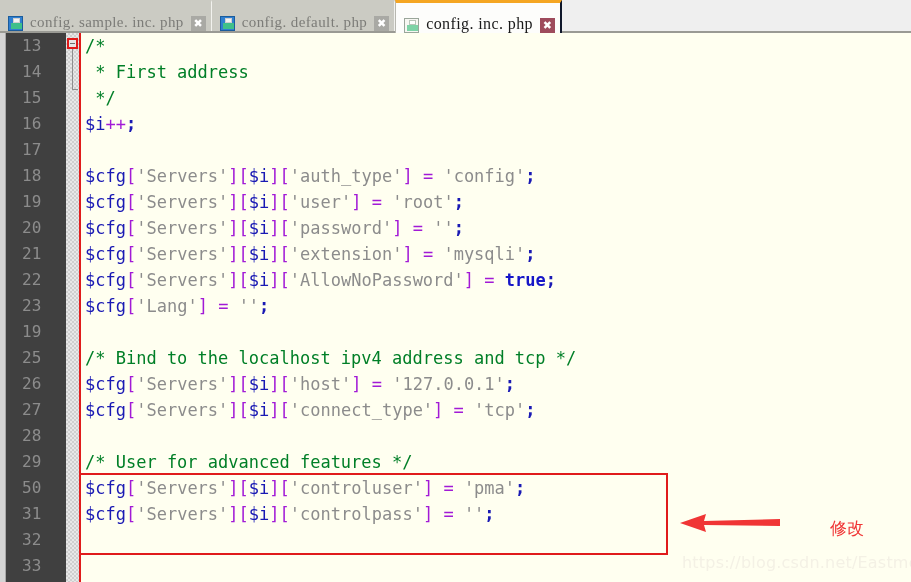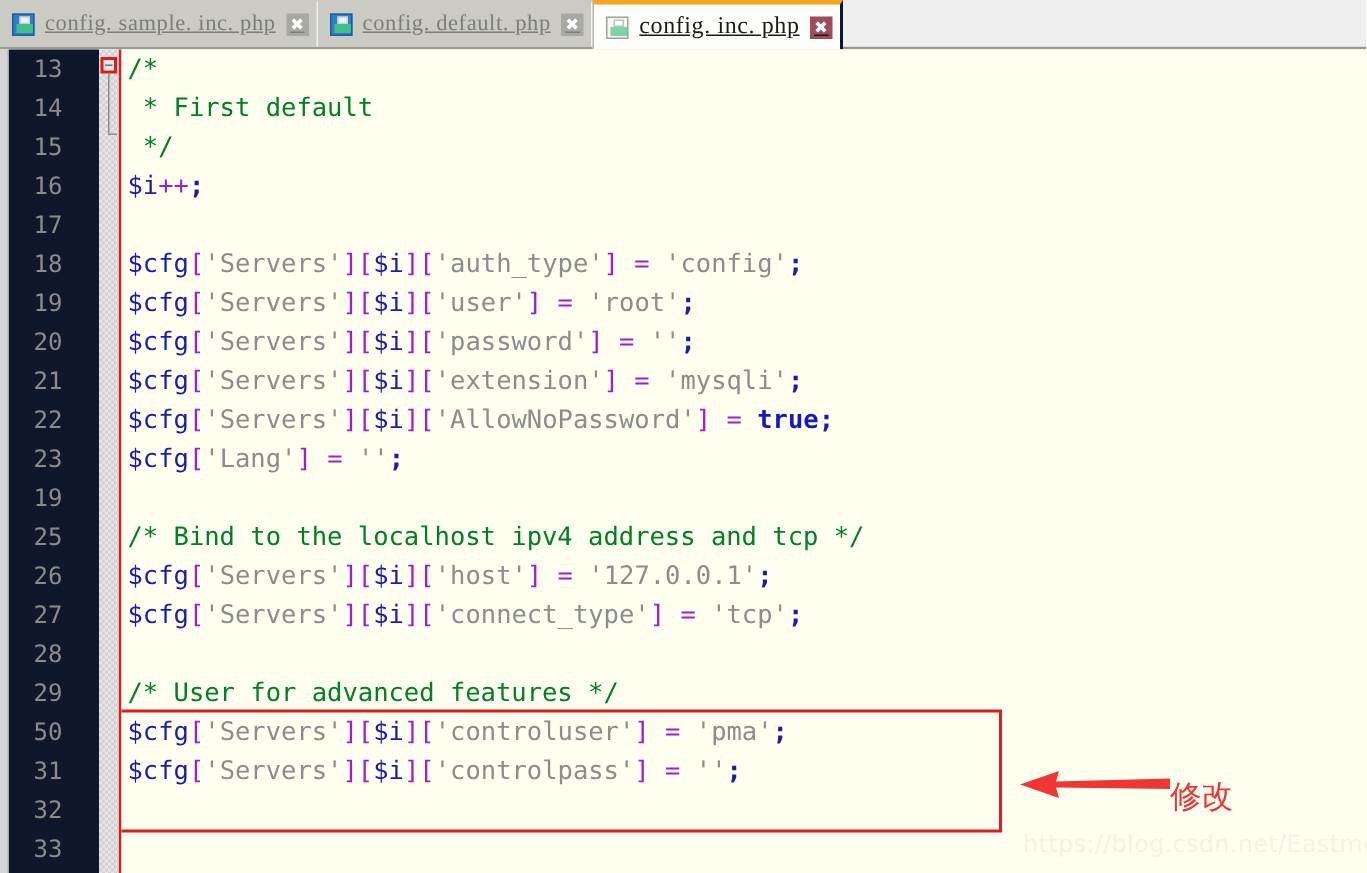--- a/index.html
+++ b/index.html
@@ -25,29 +25,28 @@
     background: #efefef;
     border-bottom: 2px solid #9a9a94;
     box-sizing: border-box;
     display: flex;
     align-items: flex-start;
   }
   .tab {
     height: 31px;
     box-sizing: border-box;
     display: flex;
-    align-items: center;
+    align-items: flex-end;
     gap: 7px;
     padding: 0 5px 0 8px;
     font-family: "Liberation Serif", serif;
     font-size: 15px;
     letter-spacing: 0.4px;
     white-space: nowrap;
     cursor: default;
-    text-decoration: underline;
   }
   .tab.inactive {
     background: #cbcbc3;
     color: #7c7c78;
     border-right: 1px solid #f2f2ee;
     border-top: 2px solid #cbcbc3;
   }
   .tab.active {
     background: #fdfdfb;
     color: #1a1a1a;
@@ -110,24 +109,25 @@
   #edge-strip {
     width: 6px;
     flex: 0 0 auto;
     background: #d4d4d4;
     border-right: 1px solid #a8a8a8;
     box-sizing: border-box;
   }
   #gutter {
     width: 60px;
     flex: 0 0 auto;
-    background: #0f172a;
-    text-align: center;
+    background: #404040;
+    text-align: left;
     padding-right: 8px;
     box-sizing: border-box;
+    padding-left: 16px;
   }
   #foldmargin {
     width: 13px;
     flex: 0 0 auto;
     position: relative;
     background-color: #e7e7e7;
     background-image:
       linear-gradient(45deg, #cfcfcf 25%, transparent 25%, transparent 75%, #cfcfcf 75%),
       linear-gradient(45deg, #cfcfcf 25%, transparent 25%, transparent 75%, #cfcfcf 75%);
     background-size: 4px 4px;
@@ -216,24 +216,24 @@
   
   #annot-arrow {
     position: absolute;
     left: 680px;
     top: 512px;
     width: 100px;
     height: 22px;
   }
   #annot-label {
     position: absolute;
-    left: 780px;
+    left: 830px;
     top: 517px;
     font-family: "DejaVu Sans", sans-serif;
-    font-size: 21px;
+    font-size: 17px;
     color: #f03535;
     white-space: nowrap;
   }
   #watermark {
     position: absolute;
     left: 682px;
     top: 553px;
     font-family: "DejaVu Sans", sans-serif;
     font-size: 16px;
     color: #f4f1e5;
@@ -309,21 +309,21 @@
     <div id="foldmargin">
       <div id="foldbox"></div>
       <div id="foldline"></div>
       <div id="foldtick"></div>
     </div>
 
     <div id="marginline"></div>
 
     <div id="code">
       <div class="cl"><span class="t-com">/*</span></div>
-        <div class="cl"><span class="t-com"> * First default</span></div>
+        <div class="cl"><span class="t-com"> * First address</span></div>
         <div class="cl"><span class="t-com"> */</span></div>
         <div class="cl"><span class="t-var">$i</span><span class="t-op">++</span><span class="t-semi">;</span></div>
         <div class="cl">&nbsp;</div>
         <div class="cl"><span class="t-var">$cfg</span><span class="t-brk">[</span><span class="t-str">'Servers'</span><span class="t-brk">]</span><span class="t-brk">[</span><span class="t-var">$i</span><span class="t-brk">]</span><span class="t-brk">[</span><span class="t-str">'auth_type'</span><span class="t-brk">]</span> <span class="t-op">=</span> <span class="t-str">'config'</span><span class="t-semi">;</span></div>
         <div class="cl"><span class="t-var">$cfg</span><span class="t-brk">[</span><span class="t-str">'Servers'</span><span class="t-brk">]</span><span class="t-brk">[</span><span class="t-var">$i</span><span class="t-brk">]</span><span class="t-brk">[</span><span class="t-str">'user'</span><span class="t-brk">]</span> <span class="t-op">=</span> <span class="t-str">'root'</span><span class="t-semi">;</span></div>
         <div class="cl"><span class="t-var">$cfg</span><span class="t-brk">[</span><span class="t-str">'Servers'</span><span class="t-brk">]</span><span class="t-brk">[</span><span class="t-var">$i</span><span class="t-brk">]</span><span class="t-brk">[</span><span class="t-str">'password'</span><span class="t-brk">]</span> <span class="t-op">=</span> <span class="t-str">''</span><span class="t-semi">;</span></div>
         <div class="cl"><span class="t-var">$cfg</span><span class="t-brk">[</span><span class="t-str">'Servers'</span><span class="t-brk">]</span><span class="t-brk">[</span><span class="t-var">$i</span><span class="t-brk">]</span><span class="t-brk">[</span><span class="t-str">'extension'</span><span class="t-brk">]</span> <span class="t-op">=</span> <span class="t-str">'mysqli'</span><span class="t-semi">;</span></div>
         <div class="cl"><span class="t-var">$cfg</span><span class="t-brk">[</span><span class="t-str">'Servers'</span><span class="t-brk">]</span><span class="t-brk">[</span><span class="t-var">$i</span><span class="t-brk">]</span><span class="t-brk">[</span><span class="t-str">'AllowNoPassword'</span><span class="t-brk">]</span> <span class="t-op">=</span> <span class="t-kw">true</span><span class="t-semi">;</span></div>
         <div class="cl"><span class="t-var">$cfg</span><span class="t-brk">[</span><span class="t-str">'Lang'</span><span class="t-brk">]</span> <span class="t-op">=</span> <span class="t-str">''</span><span class="t-semi">;</span></div>
         <div class="cl">&nbsp;</div>

